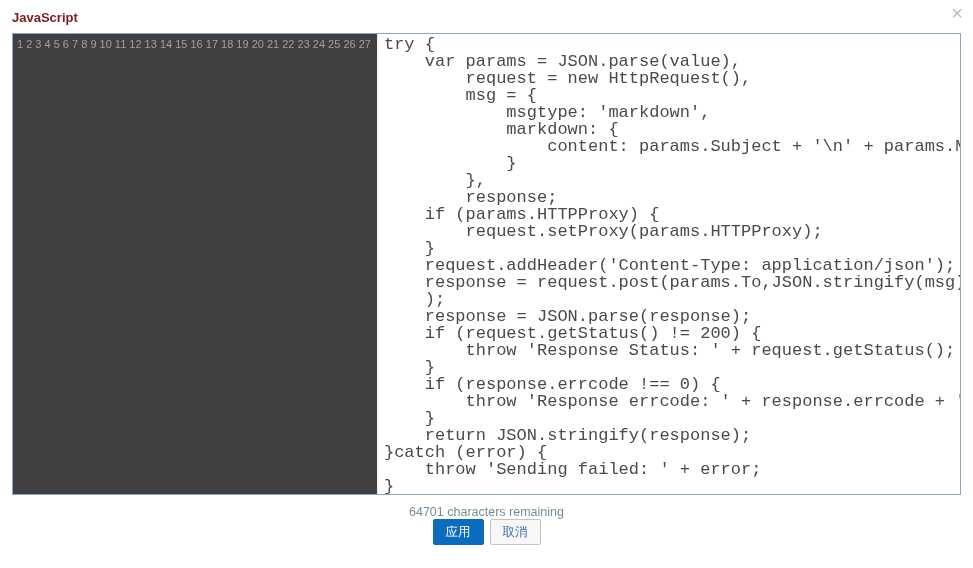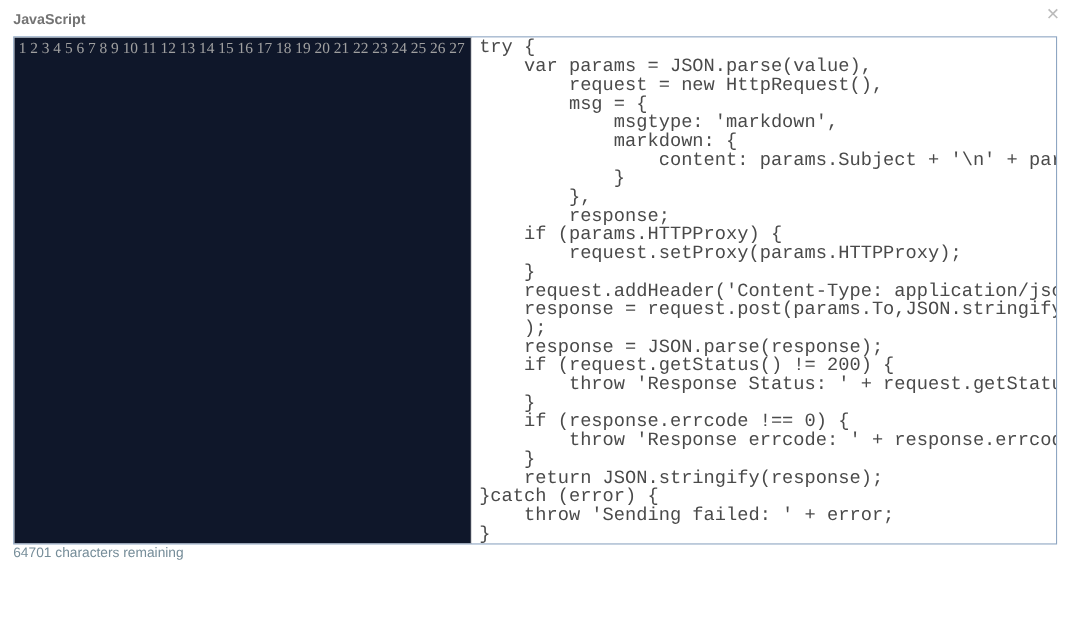--- a/index.html
+++ b/index.html
@@ -15,63 +15,65 @@
     }
     .header {
       display: flex;
       justify-content: space-between;
       align-items: flex-start;
       margin-bottom: 8px;
     }
     .title {
       font-size: 13px;
       font-weight: bold;
-      color: #737373;
+      color: #7f1d1d;
     }
     .close-x {
       color: #bbb;
       font-size: 20px;
       line-height: 14px;
       cursor: pointer;
       font-weight: normal;
       margin-top: -4px;
       margin-right: -2px;
     }
     .editor-wrap {
       border: 1px solid #8ea6c2;
       display: flex;
       height: 462px;
       overflow: hidden;
     }
     .gutter {
-      background: #0f172a;
+      background: #404040;
       border-right: 1px solid #eee;
       text-align: right;
       color: #a0a0a0;
-      font-size: 14px;
-      font-family: Liberation Serif, serif;
+      font-size: 11px;
+      font-family: Liberation Sans, sans-serif;
       padding: 2px 6px 2px 4px;
       line-height: 17px;
       min-width: 30px;
       user-select: none;
     }
     .code-area {
       flex: 1;
       font-family: "Courier New", Courier, monospace;
       font-size: 17px;
       color: #4a4a4a;
       white-space: pre;
       padding: 2px 6px;
       line-height: 17px;
       overflow: auto;
     }
     .footer {
       display: flex;
       justify-content: space-between;
       align-items: center;
+      margin-top: 10px;
+      flex-direction: column;
     }
     .status {
       color: #768d99;
       font-size: 12.5px;
     }
     .buttons {
       display: flex;
       gap: 6px;
       align-items: center;
     }
@@ -162,15 +164,19 @@
         throw 'Response errcode: ' + response.errcode + '\n' + 'Response errmsg: ' + response.errmsg;
     }
     return JSON.stringify(response);
 }catch (error) {
     throw 'Sending failed: ' + error;
 }</div>
 </div>
 
 <div class="footer">
   <div class="status">64701 characters remaining</div>
+  <div class="buttons">
+    <button class="btn-primary">应用</button>
+    <button class="btn-secondary">取消</button>
+  </div>
 </div>
 
 <div class="watermark"></div>
 
 </body></html>

